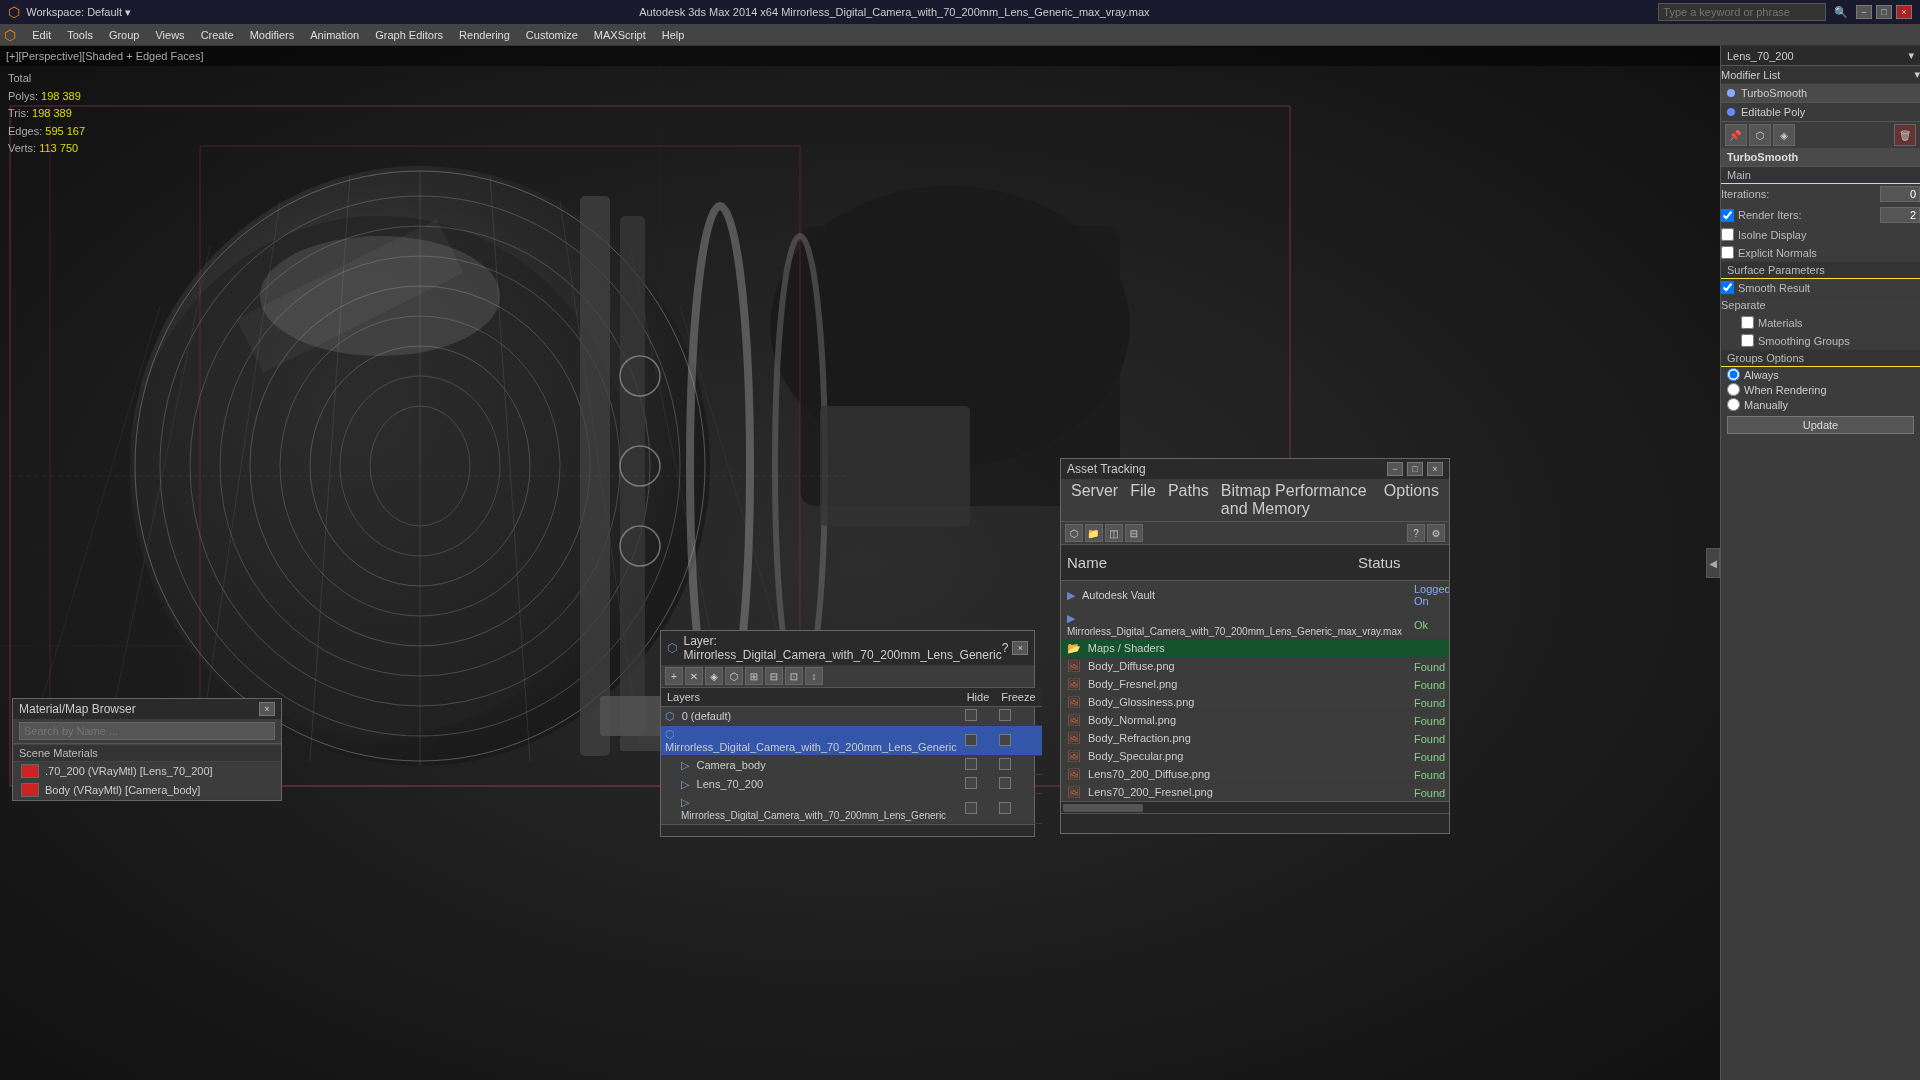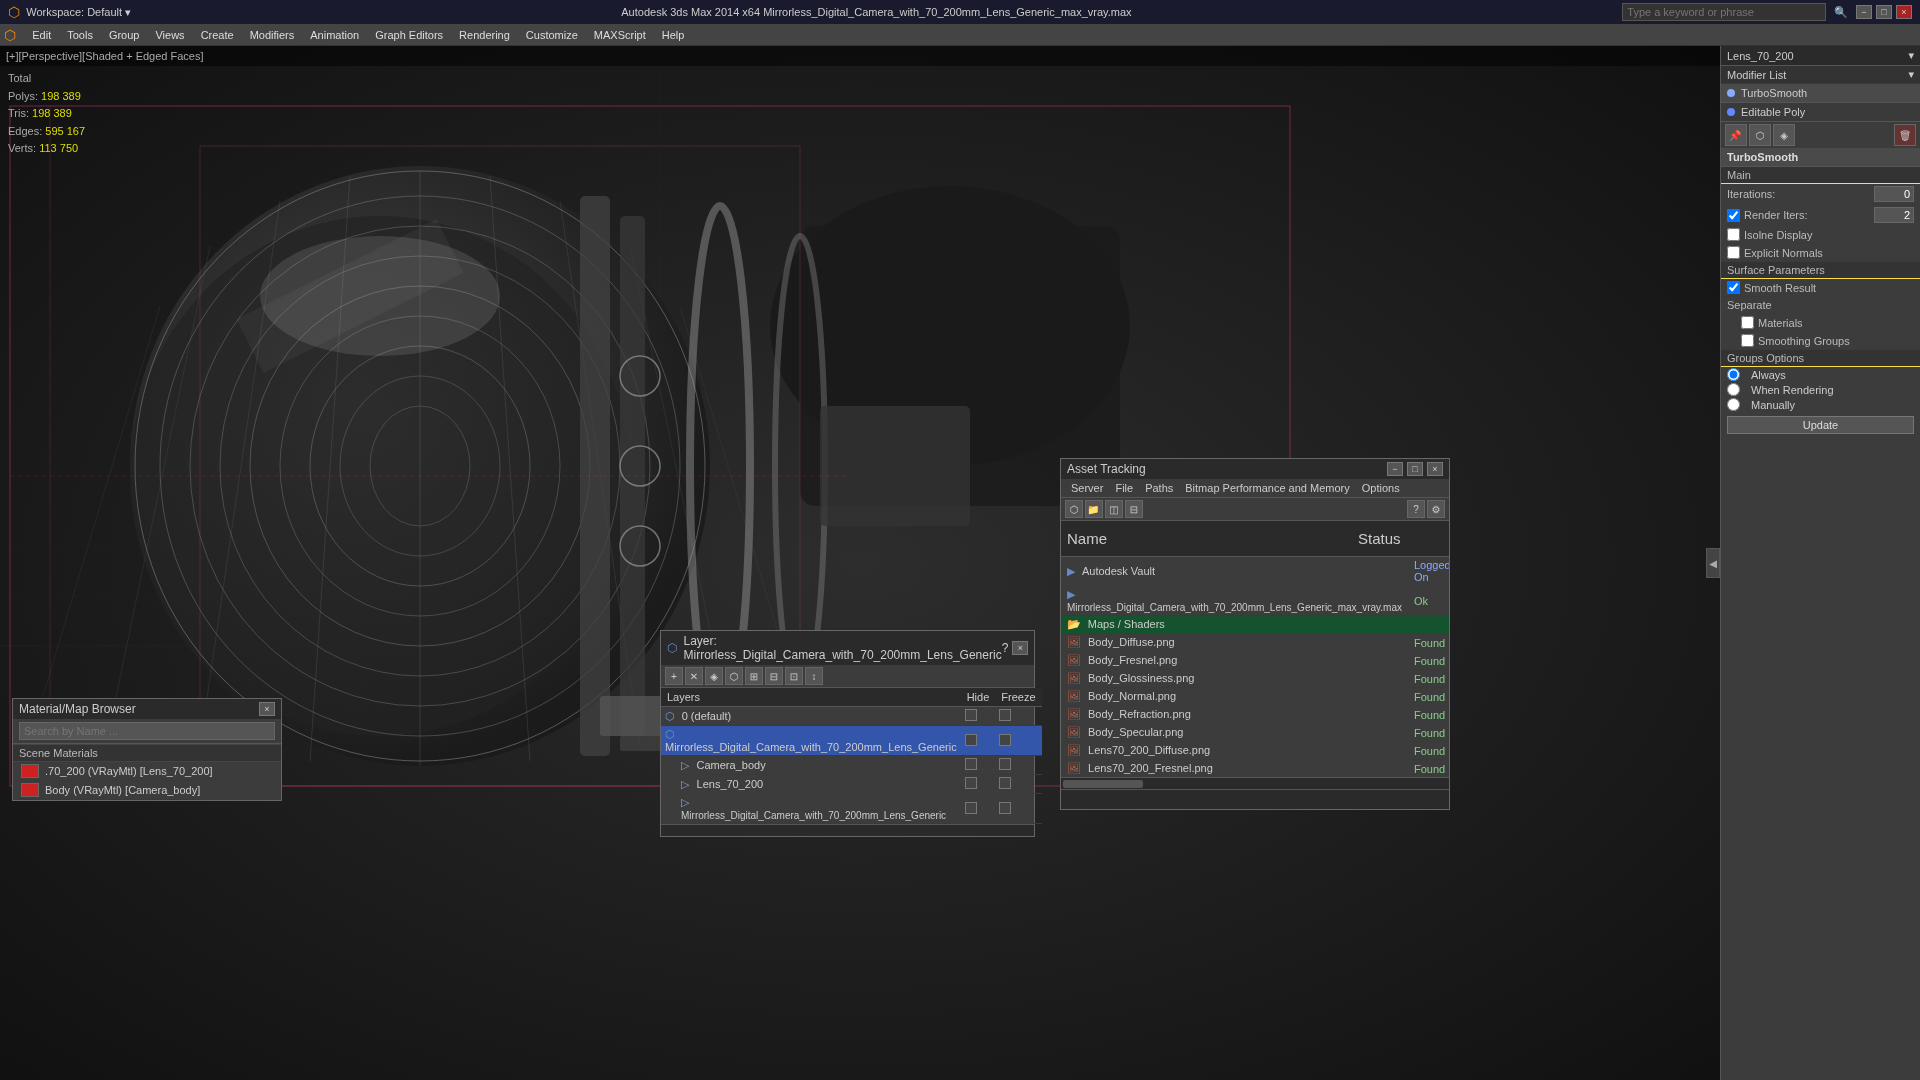--- a/index.html
+++ b/index.html
@@ -52,21 +52,21 @@
     }
     .panel-header-bar {
       background: #2a2a2a; padding: 3px 6px; font-size: 11px; color: #ccc;
       border-bottom: 1px solid #555; display: flex; align-items: center; justify-content: space-between;
     }
     .panel-section-title {
       background: #333; padding: 2px 6px; font-size: 11px; color: #bbb;
       border-bottom: 1px solid #fde047;
     }
     .panel-row {
-      display: flex; align-items: center; padding: 2px 6px; font-size: 11px;
+      display: flex; align-items: center; padding: 2px 0; font-size: 11px;
       border-bottom: 1px solid #3a3a3a;
     }
     .panel-row label { color: #bbb; flex: 1; }
     .panel-input {
       width: 40px; background: #555; border: 1px solid #666; color: #fff;
       font-size: 11px; padding: 1px 3px; text-align: right;
     }
     .panel-checkbox { margin-right: 4px; }
     .modifier-item {
       display: flex; align-items: center; padding: 3px 6px; font-size: 11px;
@@ -77,41 +77,41 @@
       display: flex; padding: 2px 4px; gap: 2px; background: #3c3c3c;
     }
     .tool-btn {
       width: 22px; height: 22px; background: #555; border: 1px solid #666;
       display: flex; align-items: center; justify-content: center; cursor: pointer; font-size: 10px; color: #ccc;
     }
     .turbosmooth-label {
       padding: 3px 6px; background: #4a4a4a; font-size: 11px; font-weight: bold; color: #ddd;
       border-bottom: 1px solid #555;
     }
-    .radio-row { display: flex; align-items: center; padding: 1px 6px; font-size: 11px; gap: 7px; }
+    .radio-row { display: flex; align-items: center; padding: 1px 6px; font-size: 11px; }
     .radio-row input { margin-right: 4px; }
     .update-btn {
       margin: 4px 6px; padding: 2px 8px; background: #555; border: 1px solid #777;
       color: #ddd; cursor: pointer; font-size: 11px; text-align: center;
     }
 
     
     #asset-tracking {
       position: absolute; width: 390px; background: #3c3c3c;
       border: 1px solid #666; z-index: 100;
       left: 1060px; top: 458px;
     }
     .at-title-bar {
       background: #2a2a2a; padding: 3px 6px; display: flex; align-items: center; justify-content: space-between;
       font-size: 12px; color: #ccc; cursor: move;
     }
     .at-menu-bar {
       background: #3c3c3c; display: flex; padding: 2px 4px; border-bottom: 1px solid #555;
     }
-    .at-menu-item { padding: 1px 6px; font-size: 11px; color: #ccc; cursor: pointer; }
+    .at-menu-item { padding: 1px 6px; font-size: 16px; color: #ccc; cursor: pointer; }
     .at-toolbar {
       display: flex; padding: 2px 4px; gap: 2px; background: #3c3c3c; border-bottom: 1px solid #555;
     }
     .at-table { width: 100%; border-collapse: collapse; }
     .at-table-header { background: #2a2a2a; }
     .at-table-header th { padding: 9px 6px; text-align: left; font-size: 15px; color: #ccc; border-bottom: 1px solid #555; font-weight: normal; margin-left: 28px; }
     .at-table td { padding: 2px 6px; font-size: 11px; border-bottom: 1px solid #3a3a3a; margin-left: 8px; }
     .at-row-folder { background: #14532d; }
     .status-ok { color: #88cc88; }
     .status-found { color: #88cc88; }
@@ -179,21 +179,21 @@
 </head>
 <body>
 
 <div id="title-bar">
   <div class="left">
     <span style="font-size:14px; color:#ff8800;">⬡</span>
     <span style="font-size:11px;">Workspace: Default ▾</span>
   </div>
   <div class="center">Autodesk 3ds Max 2014 x64    Mirrorless_Digital_Camera_with_70_200mm_Lens_Generic_max_vray.max</div>
   <div class="right">
-    <input type="text" style="width: 204px; background: rgb(51, 51, 51); border: 1px solid rgb(85, 85, 85); color: rgb(170, 170, 170); padding: 2px 4px; font-size: 11px;" placeholder="Type a keyword or phrase">
+    <input type="text" style="width: 168px; background: rgb(51, 51, 51); border: 1px solid rgb(85, 85, 85); color: rgb(170, 170, 170); padding: 2px 4px; font-size: 11px;" placeholder="Type a keyword or phrase">
     <span style="margin:0 4px; cursor:pointer;">🔍</span>
     <div class="win-btn">−</div>
     <div class="win-btn">□</div>
     <div class="win-btn" style="background:#aa2222;">×</div>
   </div>
 </div>
 
 <div id="menu-bar">
   <span style="color:#ff8800; font-size:14px; margin-right:8px;">⬡</span>
   <div class="menu-item">Edit</div>

